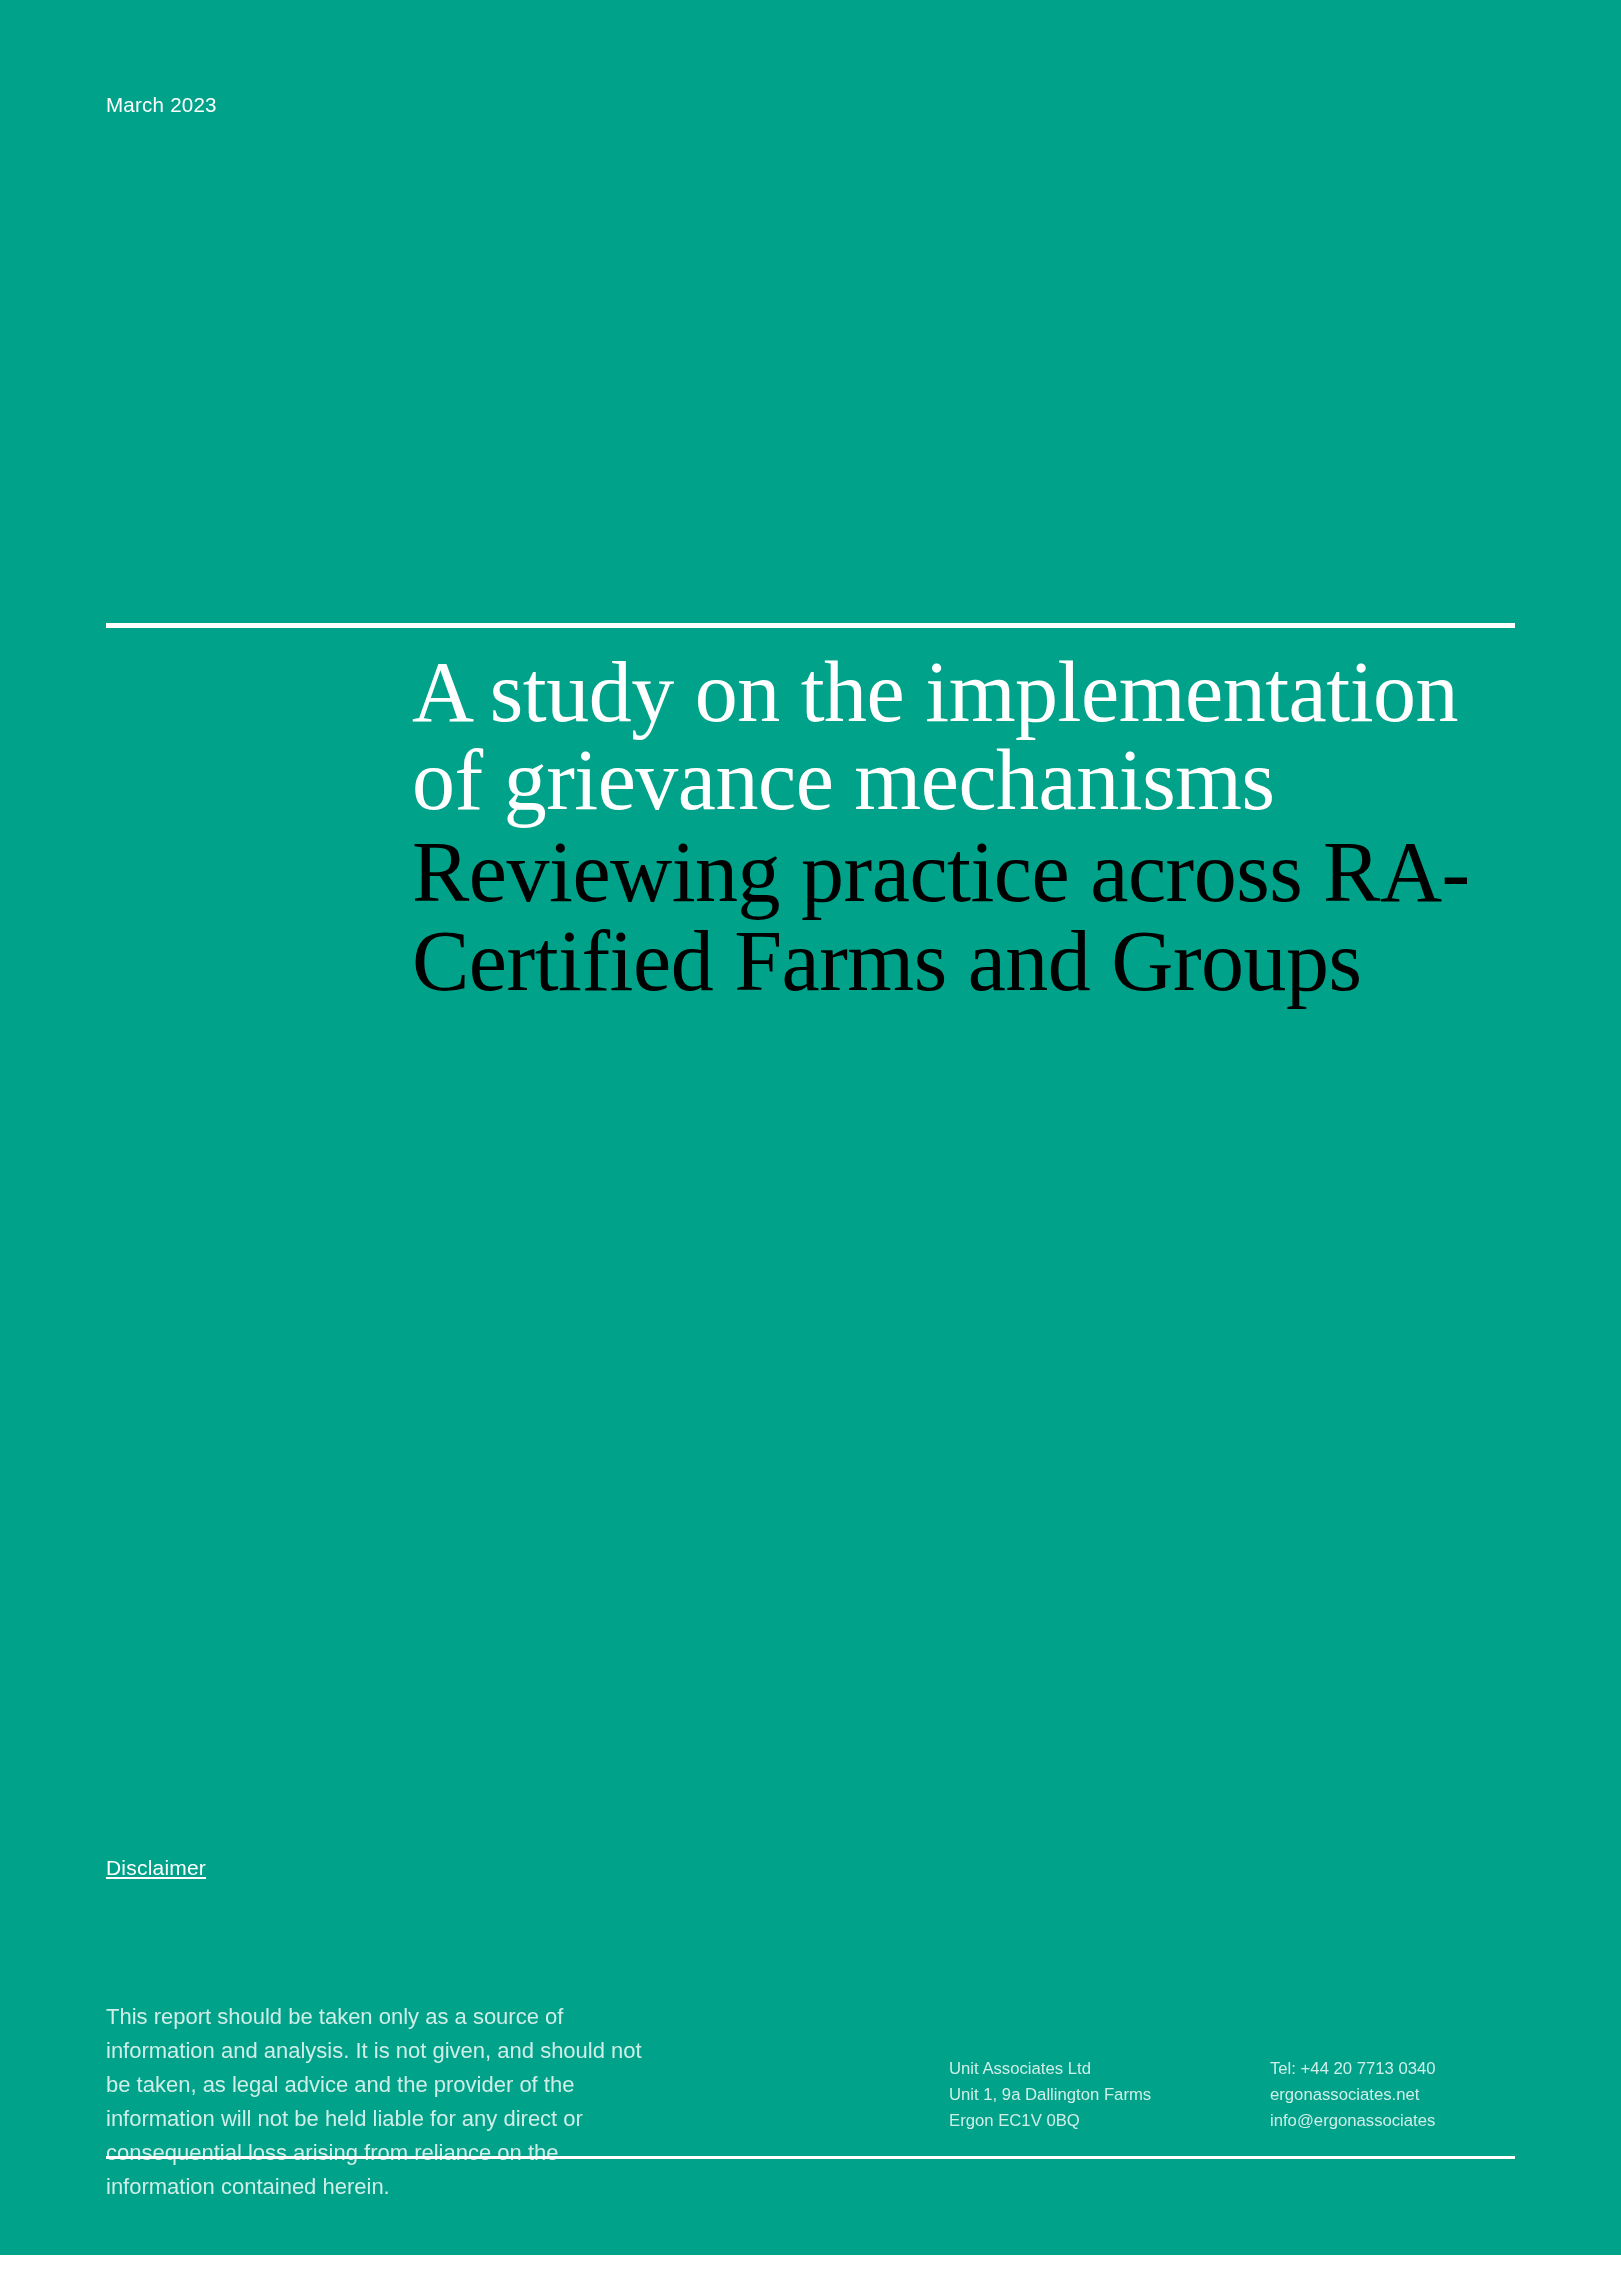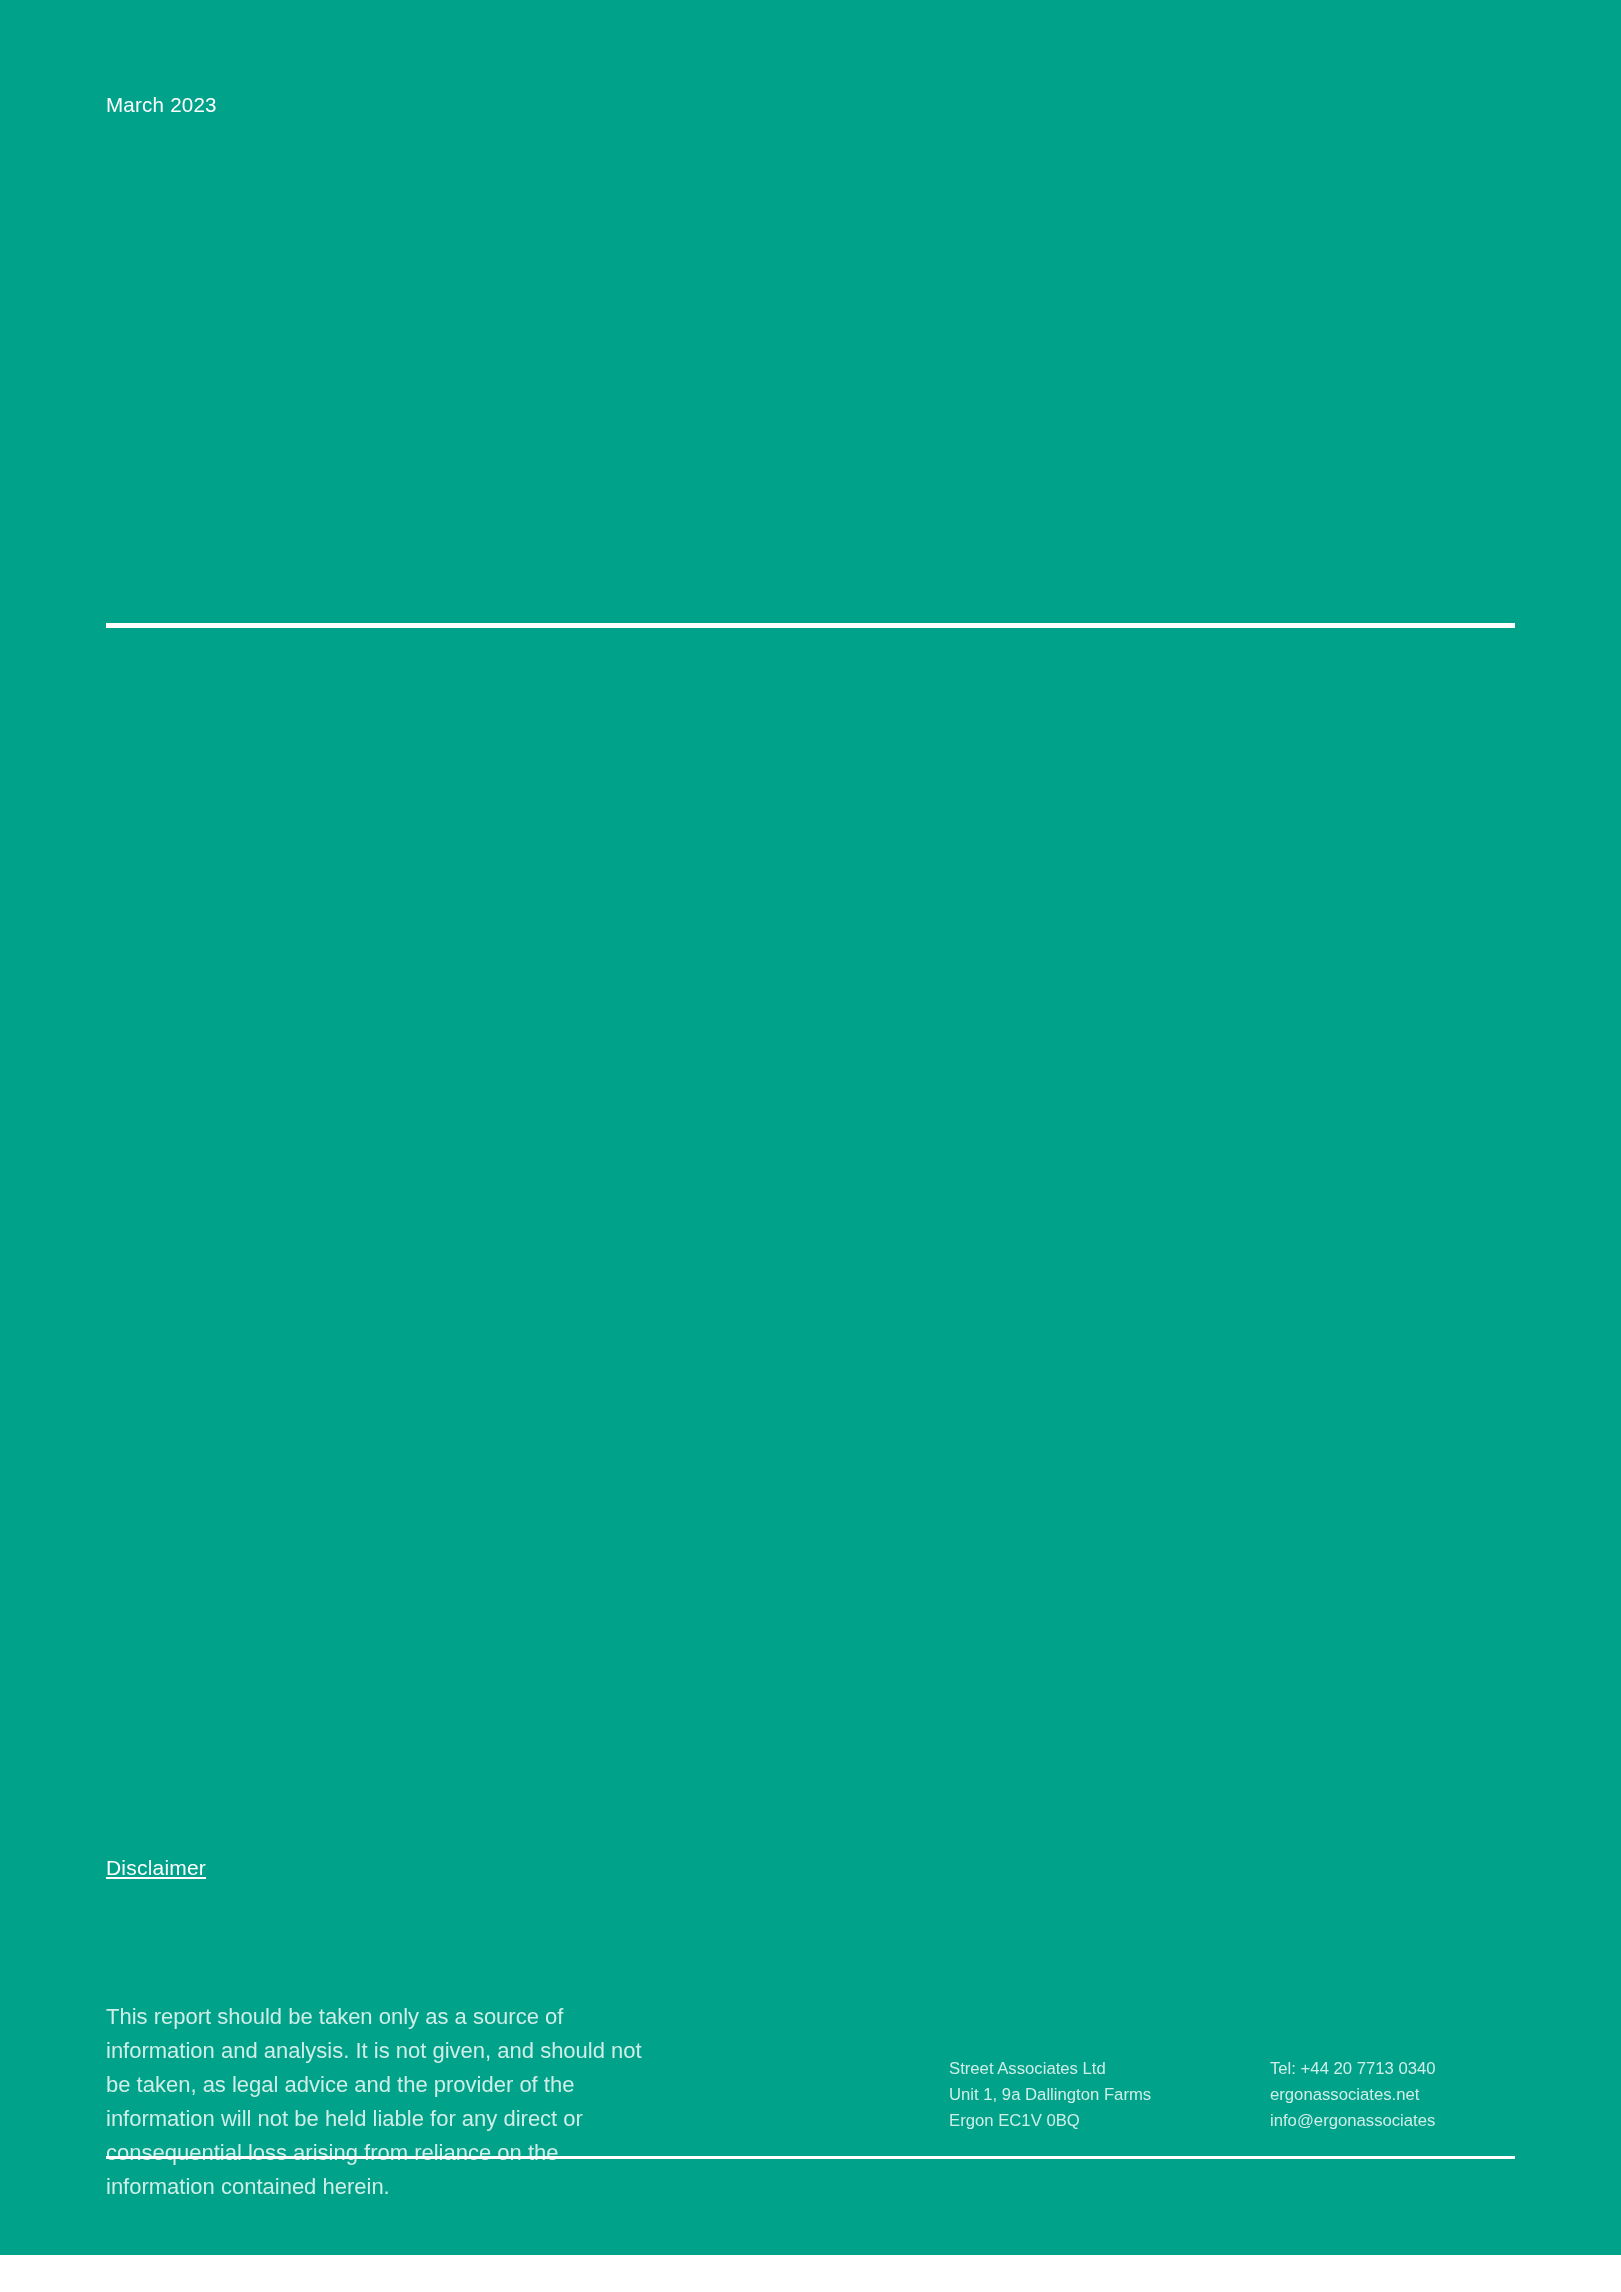--- a/index.html
+++ b/index.html
@@ -135,26 +135,30 @@
 </head>
 <body>
 
 <div class="page">
 
   <div class="date">March 2023</div>
 
 
   <div class="title-rule"></div>
 
+  <div class="title-wrap">
+    <h1 class="title-main">A study on the implementation of grievance mechanisms</h1>
+    <h2 class="title-sub">Reviewing practice across RA-Certified Farms and Groups</h2>
+  </div>
 
   <div class="disclaimer-heading">Disclaimer</div>
   <div class="disclaimer-body">This report should be taken only as a source of information and analysis. It is not given, and should not be taken, as legal advice and the provider of the information will not be held liable for any direct or consequential loss arising from reliance on the information contained herein.</div>
 
   <div class="contact-col address">
-    <div>Street Associates Ltd</div>
+    <div>Unit Associates Ltd</div>
     <div>Unit 1, 9a Dallington Farms</div>
     <div>Ergon EC1V 0BQ</div>
   </div>
 
   <div class="contact-col details">
     <div>Tel: +44 20 7713 0340</div>
     <div>ergonassociates.net</div>
     <div>info@ergonassociates</div>
   </div>
 

